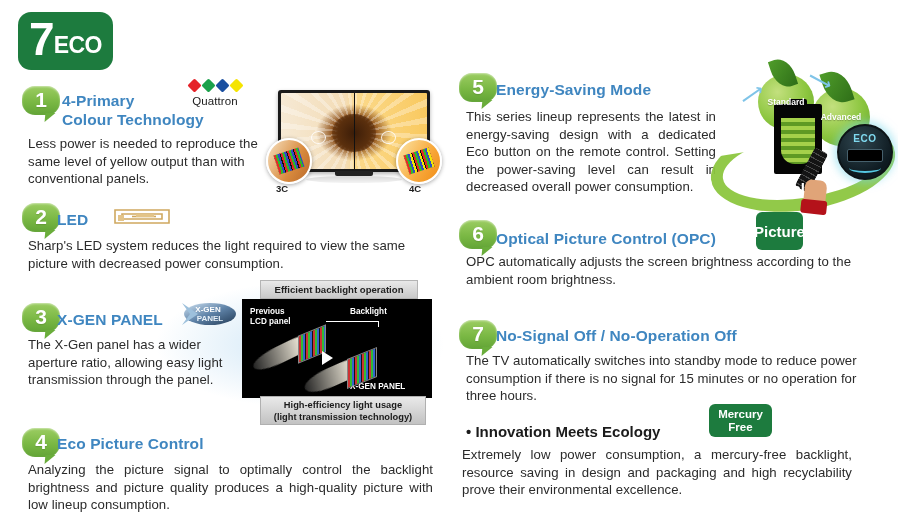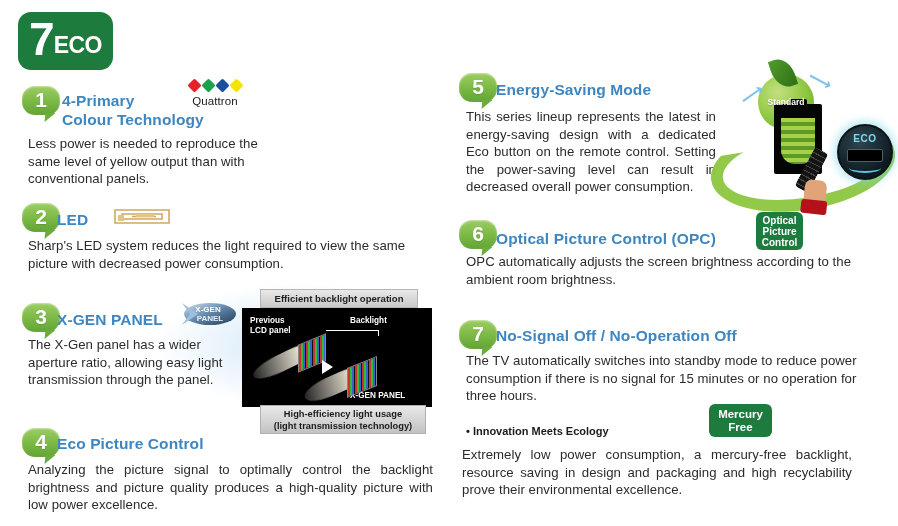--- a/index.html
+++ b/index.html
@@ -51,21 +51,21 @@
   .head{
     position:absolute;color:#3f86c0;font-size:15.5px;font-weight:600;
     line-height:19px;letter-spacing:.1px;white-space:pre-line;
   }
   .body{
     position:absolute;color:#2b2b2b;font-size:13.2px;line-height:17.5px;
     letter-spacing:.05px;white-space:pre-line;
   }
   .body-j{text-align:justify;}
   .bullet-head{
-    position:absolute;color:#1b1b1b;font-size:11px;font-weight:bold;
+    position:absolute;color:#1b1b1b;font-size:15px;font-weight:bold;
     line-height:19px;
   }
 
   
   .quattron{position:absolute;left:175px;top:79px;width:80px;text-align:center;}
   .quattron .dias{display:flex;justify-content:center;gap:1px;height:14px;}
   .dia{width:13px;height:13px;transform:rotate(45deg) scale(.78);border-radius:2px;}
   .quattron .label{
     font-size:11.5px;color:#1b1b1b;margin-top:2px;letter-spacing:.1px;
   }
@@ -131,21 +131,21 @@
       #d22 0 2px,#2b2 2px 4px,#24c 4px 6px,#000 6px 7px);
     opacity:.92;
   }
   .mag.right .px{
     background:repeating-linear-gradient(90deg,
       #d22 0 2px,#2b2 2px 4px,#24c 4px 6px,#ee0 6px 8px,#000 8px 9px);
   }
   .caplabel{position:absolute;font-size:9.5px;color:#1b1b1b;top:93px;font-weight:600;}
 
   
-  .xdiag{position:absolute;left:238px;top:289px;width:205px;height:146px;}
+  .xdiag{position:absolute;left:238px;top:280px;width:205px;height:146px;}
   .xd-top{
     position:absolute;left:22px;top:0;width:158px;height:19px;
     background:linear-gradient(180deg,#e9e9e9,#c8c8c8);
     border:1px solid #b4b4b4;box-sizing:border-box;
     display:flex;align-items:center;justify-content:center;
     font-size:9.6px;color:#222;font-weight:600;
   }
   .xd-mid{
     position:absolute;left:4px;top:19px;width:190px;height:99px;
     background:#000;overflow:hidden;
@@ -243,21 +243,21 @@
     position:absolute;left:10px;right:10px;top:37px;height:8px;
     border-bottom:2px solid #55c8e2;border-radius:0 0 50% 50%;
   }
 
   
   .badge{
     position:absolute;background:#1d7b3e;border-radius:6px;
     color:#fff;font-weight:bold;text-align:center;
     display:flex;flex-direction:column;align-items:center;justify-content:center;
   }
-  .badge.opc{left:756px;top:212px;width:47px;height:38px;font-size:10px;line-height:11px;}
+  .badge.opc{left:756px;top:212px;width:47px;height:38px;font-size:15px;line-height:11px;gap:32px;}
   .badge.merc{left:709px;top:404px;width:63px;height:33px;font-size:11.5px;line-height:13px;}
 </style>
 </head>
 <body>
 
 <div class="page">
 
   <div class="eco-logo">
     <span class="seven">7</span>
     <span class="eco">ECO</span>
@@ -273,20 +273,41 @@
   <div class="quattron">
     <div class="dias">
       <div class="dia" style="background:#e52229"></div>
       <div class="dia" style="background:#1ba14b"></div>
       <div class="dia" style="background:#1a4fa0"></div>
       <div class="dia" style="background:#f5e400"></div>
     </div>
     <div class="label">Quattron</div>
   </div>
 
+  <div class="tvbox">
+    <div class="tv-frame">
+      <div class="tv-screen">
+        <div class="rays"></div>
+        <div class="center"></div>
+        <div class="split"></div>
+        <div class="hl" style="left:30px;top:38px"></div>
+        <div class="hl" style="left:100px;top:38px"></div>
+      </div>
+    </div>
+    <div class="tv-stand"></div>
+    <div class="tv-base"></div>
+    <div class="mag left">
+        <div class="px"></div>
+      </div>
+    <div class="mag right">
+        <div class="px"></div>
+      </div>
+    <div class="caplabel" style="left:10px">3C</div>
+    <div class="caplabel" style="left:143px">4C</div>
+  </div>
 
   <div class="bubble" style="left:22px;top:203px">
     <span>2</span>
   </div>
   <div class="head" style="left:57px;top:210px">LED</div>
   <div class="ledmark">
     <svg width="60" height="22" viewBox="0 0 60 22">
       <g stroke="#cfa85f" stroke-width="1.6" fill="none">
         <path d="M3 4 L3 17 L57 17 L57 4 Z"></path>
         <path d="M10 8 L10 13 L50 13 L50 8 Z"></path>
@@ -342,34 +363,38 @@
     <div class="xd-bot">
       <div>High-efficiency light usage</div>
       <div>(light transmission technology)</div>
     </div>
   </div>
 
   <div class="bubble" style="left:22px;top:428px">
     <span>4</span>
   </div>
   <div class="head" style="left:57px;top:434px">Eco Picture Control</div>
-  <div class="body body-j" style="left:28px;top:461px;width:405px">Analyzing the picture signal to optimally control the backlight brightness and picture quality produces a high-quality picture with low power excellence.</div>
+  <div class="body body-j" style="left:28px;top:461px;width:405px">Analyzing the picture signal to optimally control the backlight brightness and picture quality produces a high-quality picture with low lineup consumption.</div>
 
   <div class="bubble" style="left:459px;top:73px">
     <span>5</span>
   </div>
   <div class="head" style="left:496px;top:80px">Energy-Saving Mode</div>
   <div class="body body-j" style="left:466px;top:108px;width:250px">This series lineup represents the latest in energy-saving design with a dedicated Eco button on the remote control. Setting the power-saving level can result in decreased overall power consumption.</div>
 
   <div class="energy">
     <div class="ring"></div>
     <div class="leafball" style="left:46px;top:12px;width:56px;height:56px">
       <div class="leaf" style="left:14px;top:-16px"></div>
       <span>Standard</span>
     </div>
+    <div class="leafball" style="left:100px;top:26px;width:58px;height:58px">
+      <div class="leaf" style="left:12px;top:-18px;width:26px;height:34px"></div>
+      <span>Advanced</span>
+    </div>
     <div class="arrow-c" style="left:28px;top:22px;transform:rotate(-35deg)">⟶</div>
     <div class="arrow-c" style="left:96px;top:8px;transform:rotate(28deg)">⟶</div>
 
     <div class="battery">
         <div class="fill"></div>
       </div>
     <div class="remote"></div>
     <div class="hand"></div>
 
     <div class="ecodial">

